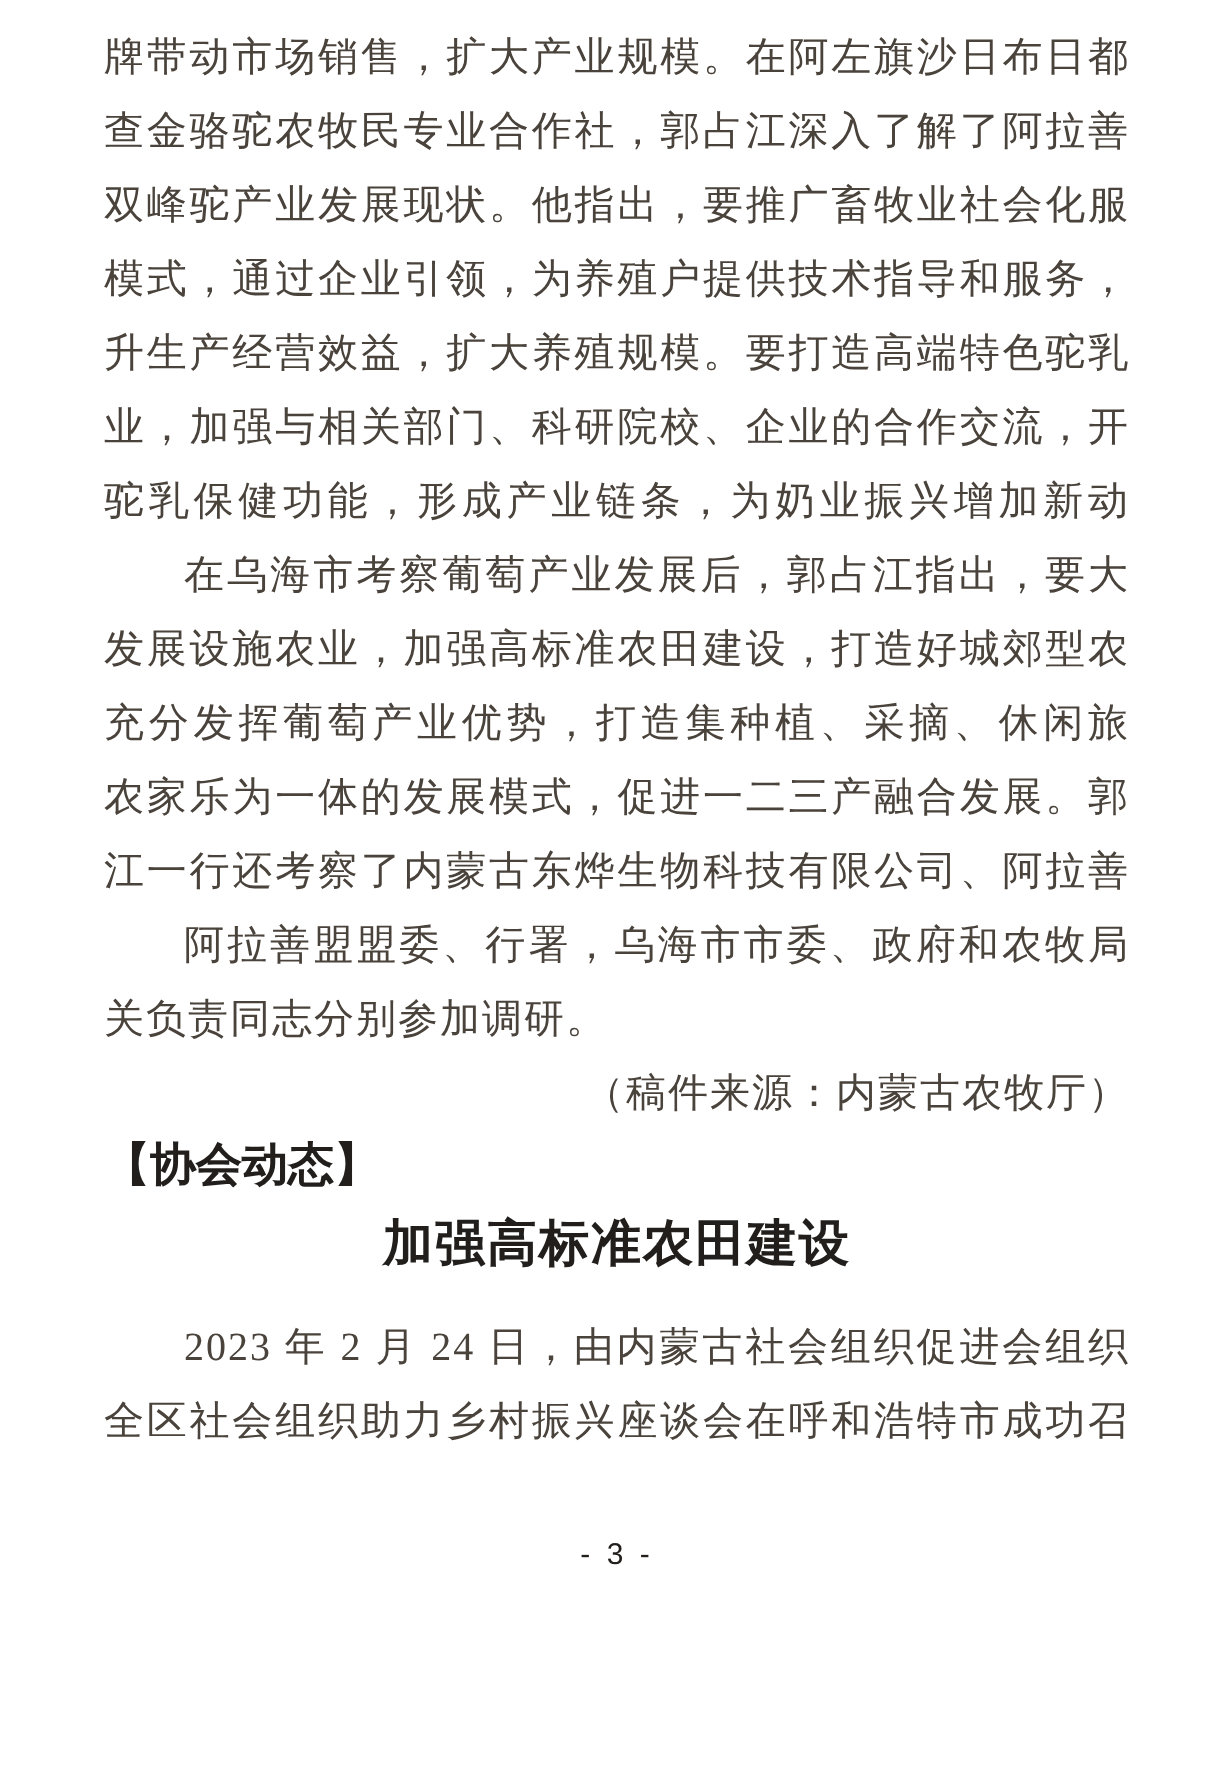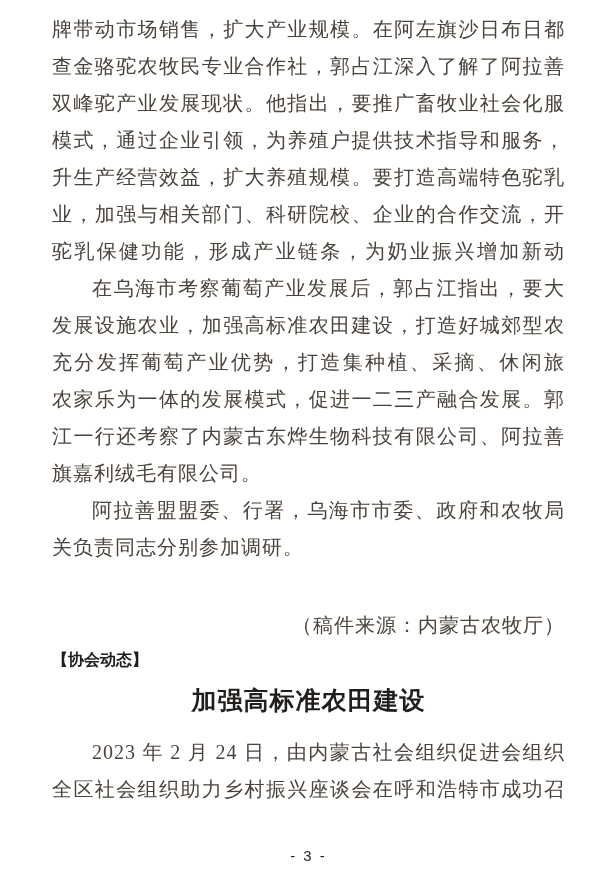--- a/index.html
+++ b/index.html
@@ -23,27 +23,27 @@
     line-height: 37px;
     height: 37px;
     letter-spacing: 1px;
     color: var(--body-text);
     text-align: justify;
     text-align-last: justify;
     overflow: hidden;
   }
   .ln.left  { text-align: left;  text-align-last: left; }
   .ln.ind   { padding-left: 40px; }
-  .ln.src   { text-align: left; text-align-last: right; margin-top: 41px; }
+  .ln.src   { text-align: left; text-align-last: right; }
   .sec-header {
     margin-top: 2px;
     height: 28px;
     font-family: "Liberation Sans", "DejaVu Sans", sans-serif;
     font-weight: 700;
-    font-size: 16px;
+    font-size: 23px;
     line-height: 28px;
     color: var(--heading-text);
     text-align: left;
     text-align-last: left;
   }
   .article-title {
     height: 54px;
     font-family: "Liberation Serif", "DejaVu Serif", serif;
     font-weight: 700;
     font-size: 25px;
@@ -77,21 +77,20 @@
     <div class="ln">双峰驼产业发展现状。他指出，要推广畜牧业社会化服务</div>
     <div class="ln">模式，通过企业引领，为养殖户提供技术指导和服务，提</div>
     <div class="ln">升生产经营效益，扩大养殖规模。要打造高端特色驼乳产</div>
     <div class="ln">业，加强与相关部门、科研院校、企业的合作交流，开发</div>
     <div class="ln">驼乳保健功能，形成产业链条，为奶业振兴增加新动能。</div>
     <div class="ln ind">在乌海市考察葡萄产业发展后，郭占江指出，要大力</div>
     <div class="ln">发展设施农业，加强高标准农田建设，打造好城郊型农业。</div>
     <div class="ln">充分发挥葡萄产业优势，打造集种植、采摘、休闲旅游、</div>
     <div class="ln">农家乐为一体的发展模式，促进一二三产融合发展。郭占</div>
     <div class="ln">江一行还考察了内蒙古东烨生物科技有限公司、阿拉善左</div>
-    <div class="ln left">旗嘉利绒毛有限公司。</div>
     <div class="ln ind">阿拉善盟盟委、行署，乌海市市委、政府和农牧局有</div>
     <div class="ln left">关负责同志分别参加调研。</div>
     <div class="ln src">（稿件来源：内蒙古农牧厅）</div>
   </div>
 
   <div class="sec-header">【协会动态】</div>
 
   <div>
     <div class="article-title">加强高标准农田建设</div>
     <div class="next-body">

